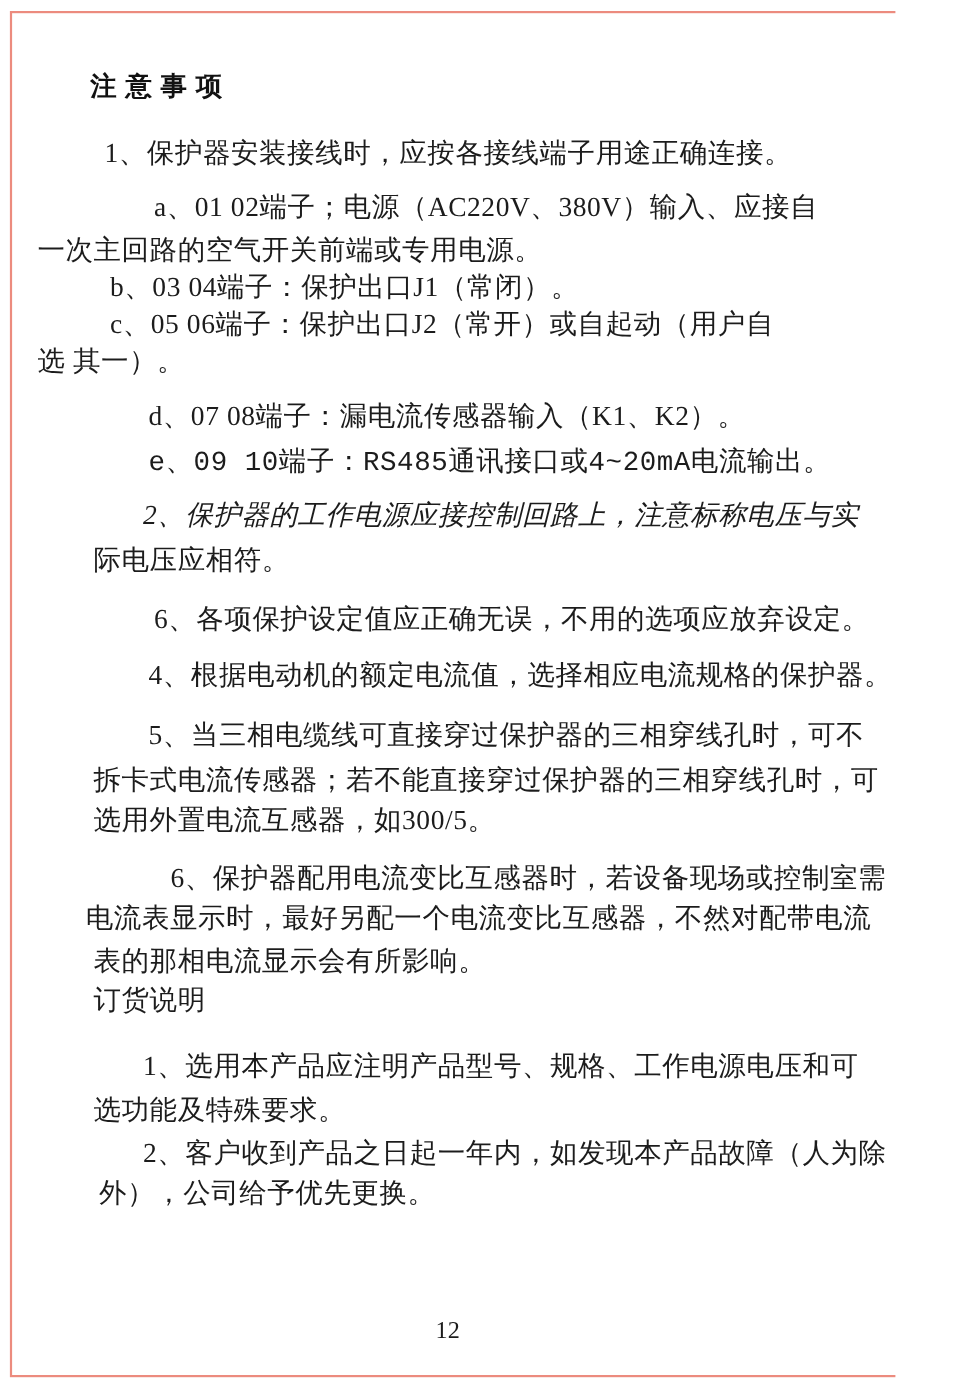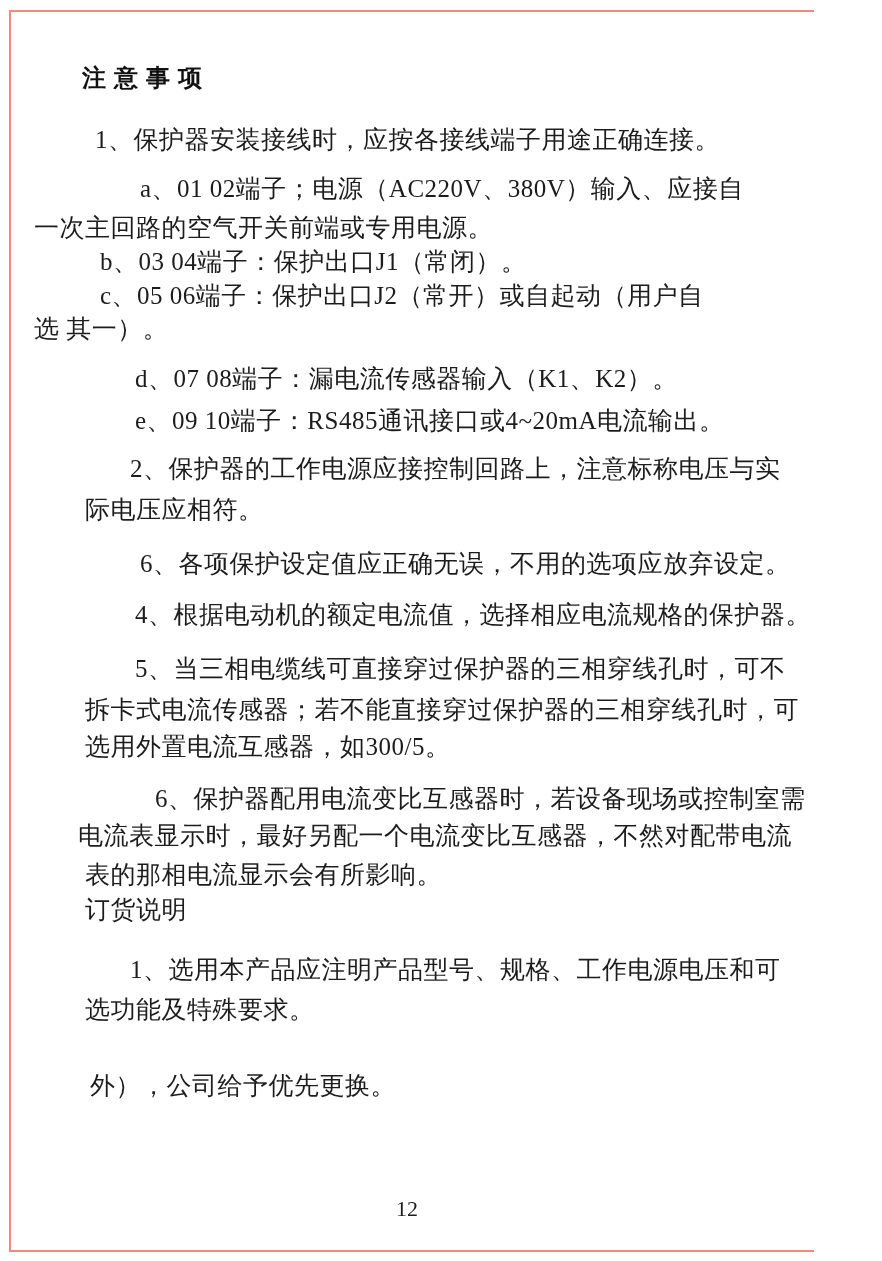--- a/index.html
+++ b/index.html
@@ -71,32 +71,33 @@
 
   <div class="notice-heading">注意事项</div>
 
   <div class="tline" style="left:95px;  top:126px;">1、保护器安装接线时，应按各接线端子用途正确连接。</div>
   <div class="tline" style="left:140px; top:175px;">a、01 02端子；电源（AC220V、380V）输入、应接自</div>
   <div class="tline" style="left:34px;  top:214px;">一次主回路的空气开关前端或专用电源。</div>
   <div class="tline" style="left:100px; top:248px;">b、03 04端子：保护出口J1（常闭）。</div>
   <div class="tline" style="left:100px; top:282px;">c、05 06端子：保护出口J2（常开）或自起动（用户自</div>
   <div class="tline" style="left:34px;  top:315px;">选 其一）。</div>
   <div class="tline" style="left:135px; top:365px;">d、07 08端子：漏电流传感器输入（K1、K2）。</div>
-  <div class="tline" style="left:135px; top:407px;">e、09 10端子：RS485通讯接口或4~20mA电流输出。</div>
-  <div class="tline" style="left:130px; top:455px;">2、保护器的工作电源应接控制回路上，注意标称电压与实</div>
+  <div class="tline" style="left:135px; top:407px;font-family:Liberation Mono, monospace;">e、09 10端子：RS485通讯接口或4~20mA电流输出。</div>
+  <div class="tline" style="left:130px; top:455px;font-style:italic;">2、保护器的工作电源应接控制回路上，注意标称电压与实</div>
   <div class="tline" style="left:85px;  top:496px;">际电压应相符。</div>
   <div class="tline" style="left:140px; top:550px;">6、各项保护设定值应正确无误，不用的选项应放弃设定。</div>
   <div class="tline" style="left:135px; top:601px;">4、根据电动机的额定电流值，选择相应电流规格的保护器。</div>
   <div class="tline" style="left:135px; top:655px;">5、当三相电缆线可直接穿过保护器的三相穿线孔时，可不</div>
   <div class="tline" style="left:85px;  top:696px;">拆卡式电流传感器；若不能直接穿过保护器的三相穿线孔时，可</div>
   <div class="tline" style="left:85px;  top:733px;">选用外置电流互感器，如300/5。</div>
   <div class="tline" style="left:155px; top:785px;text-align:right;">6、保护器配用电流变比互感器时，若设备现场或控制室需</div>
   <div class="tline" style="left:78px;  top:822px;">电流表显示时，最好另配一个电流变比互感器，不然对配带电流</div>
   <div class="tline" style="left:85px;  top:861px;">表的那相电流显示会有所影响。</div>
 
   <div class="order-heading">订货说明</div>
 
   <div class="tline" style="left:130px; top:956px;">1、选用本产品应注明产品型号、规格、工作电源电压和可</div>
   <div class="tline" style="left:85px;  top:996px;">选功能及特殊要求。</div>
+  <div class="tline" style="left:130px; top:1035px;">2、客户收到产品之日起一年内，如发现本产品故障（人为除</div>
   <div class="tline" style="left:90px;  top:1072px;">外），公司给予优先更换。</div>
 
   <div class="page-number">12</div>
 </div>
 
 </body></html>

